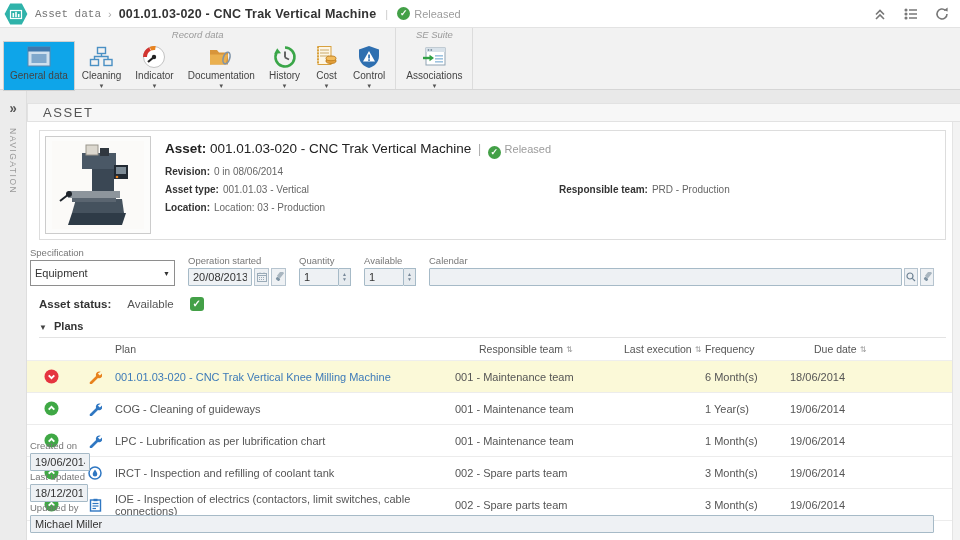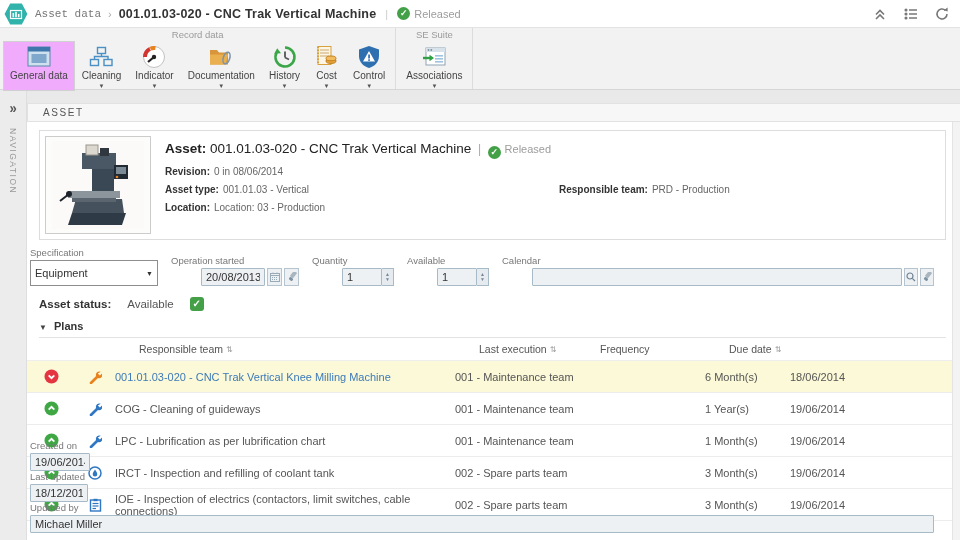--- a/index.html
+++ b/index.html
@@ -13,36 +13,36 @@
   .tb-title { font-size:12.5px; font-weight:bold; color:#333; letter-spacing:.2px; }
   .tb-pipe { color:#ccc; font-size:11px; margin:0 2px; }
   .released { display:flex; align-items:center; gap:4px; font-size:11px; color:#9c9c9c; }
   .badge-check { width:13px; height:13px; border-radius:50%; background:#43a047; color:#fff; font-size:9px; line-height:13px; text-align:center; font-weight:bold; }
   .tb-right { margin-left:auto; display:flex; gap:15px; align-items:center; }
   .tb-ic { width:16px; height:16px; cursor:pointer; }
 
   
   .ribbon { height:62px; background:#f2f2f2; border-bottom:1px solid #d6d6d6; display:flex; }
   .rgroup { display:flex; flex-direction:column; border-right:1px solid #dcdcdc; padding:0 3px; }
-  .rgroup-label { font-size:9.5px; color:#9a9a9a; text-align:center; height:13px; line-height:14px; }
+  .rgroup-label { font-size:9.5px; color:#9a9a9a; text-align:center; height:13px; line-height:14px;font-style:italic; }
   .rbuttons { display:flex; flex:1; align-items:stretch; }
   .rbtn { display:flex; flex-direction:column; align-items:center; padding:2px 7px 1px; cursor:pointer; }
-  .rbtn.sel { background:#f0abfc; box-shadow:inset 0 0 0 1px #d0d0d0; }
+  .rbtn.sel { background:#0ea5e9; box-shadow:inset 0 0 0 1px #d0d0d0; }
   .ricon { height:27px; display:flex; align-items:center; justify-content:center; }
   .rlabel { font-size:10px; color:#444; white-space:nowrap; line-height:12px; }
   .rcaret { font-size:6px; color:#555; height:8px; line-height:8px; }
 
   
   .content { position:absolute; top:91px; left:0; right:0; bottom:0; display:flex; }
   .nav-strip { width:27px; background:#ececec; border-right:1px solid #dedede; display:flex; flex-direction:column; align-items:center; padding-top:10px; }
   .nav-expand { color:#555; font-weight:bold; font-size:13px; cursor:pointer; transform:scaleY(1.1); }
   .nav-text { writing-mode:vertical-lr; font-size:8.5px; color:#999; letter-spacing:1.5px; margin-top:12px; }
 
   .main { flex:1; display:flex; flex-direction:column; padding-top:12px; }
-  .asset-tab { height:19px; background:#f7f7f7; border:1px solid #e2e2e2; border-right:none; font-size:10px; color:#555; letter-spacing:1.6px; line-height:18px; padding-left:15px; }
+  .asset-tab { height:19px; background:#f7f7f7; border:1px solid #e2e2e2; border-right:none; font-size:13px; color:#555; letter-spacing:1.6px; line-height:18px; padding-left:15px; }
   .panel { flex:1; background:#fff; position:relative; }
   .scroll-strip { position:absolute; right:0; top:0; bottom:0; width:8px; background:#f3f3f3; border-left:1px solid #e4e4e4; }
 
   
   .asset-box { margin:8px 14px 0 12px; border:1px solid #ddd; padding:5px; display:flex; gap:14px; }
   .thumb { width:106px; height:98px; border:1px solid #ccc; background:#fcfcfb; display:flex; align-items:center; justify-content:center; cursor:pointer; }
   .asset-info { flex:1; padding-top:5px; }
   .a-line1 { font-size:13.5px; color:#222; }
   .a-line1 b { color:#222; }
   .a-line1 .pipe { color:#aaa; font-size:12px; margin:0 3px; }
@@ -50,23 +50,23 @@
   .a-line1 .badge-check { display:inline-block; vertical-align:-2px; }
   .a-line { font-size:10px; color:#666; margin-top:7px; display:flex; }
   .a-line b { color:#333; margin-right:4px; }
   .a-col1 { flex:0 0 394px; display:flex; }
 
   
   .form-row { display:flex; margin:7px 26px 0 3px; align-items:flex-end; }
   .fgroup { display:flex; flex-direction:column; margin-right:13px; }
   .fgroup.grow { flex:1; margin-right:0; }
   .flabel { font-size:9.5px; color:#777; margin-bottom:2px; white-space:nowrap; }
-  .fctrl { display:flex; align-items:stretch;margin-left:30px; }
+  .fctrl { display:flex; align-items:stretch; }
   .tf { height:18px; background:#eef1f4; border:1px solid #a6bac7; font-size:11px; color:#333; padding:0 4px; font-family:"Liberation Sans",sans-serif; width:100%; border-radius:1px; }
-  .selbox { width:128px; height:18px; background:#fff; border:1px solid #8e8e8e; display:flex; align-items:center; justify-content:space-between; font-size:11px; color:#333; padding:12px 4px; cursor:pointer; }
+  .selbox { width:145px; height:18px; background:#fff; border:1px solid #8e8e8e; display:flex; align-items:center; justify-content:space-between; font-size:11px; color:#333; padding:12px 4px; cursor:pointer; }
   .selbox .car { font-size:7px; color:#333; }
   .w-date { width:64px; }
   .w-num { width:40px; }
   .spin { width:12px; background:#e6ebef; border:1px solid #a6bac7; border-left:none; display:flex; flex-direction:column; align-items:center; justify-content:center; font-size:5px; color:#789; line-height:5px; cursor:pointer; }
   .ibox { width:15px; background:#eef1f4; border:1px solid #b6c4cf; margin-left:2px; display:flex; align-items:center; justify-content:center; cursor:pointer; }
 
   
   .status-line { margin:11px 12px 0 12px; font-size:11.5px; color:#555; display:flex; align-items:center; gap:16px; }
   .status-line b { color:#333; }
   .ok-box { width:14px; height:14px; background:#43a047; border-radius:3px; color:#fff; font-size:10px; line-height:14px; text-align:center; font-weight:bold; }
@@ -381,20 +381,23 @@
       </div>
 
       <div class="plans-title">
         <span class="tri">▼</span>
         <span>Plans</span>
       </div>
 
       <div class="grid tbl-head">
         <span></span>
           <span></span>
+        <span class="th">
+            <span>Plan</span>
+          </span>
         <span class="th sortable">
             <span>Responsible team</span>
             <span class="sort">⇅</span>
           </span>
         <span class="th sortable">
             <span>Last execution</span>
             <span class="sort">⇅</span>
           </span>
         <span class="th">
             <span>Frequency</span>

